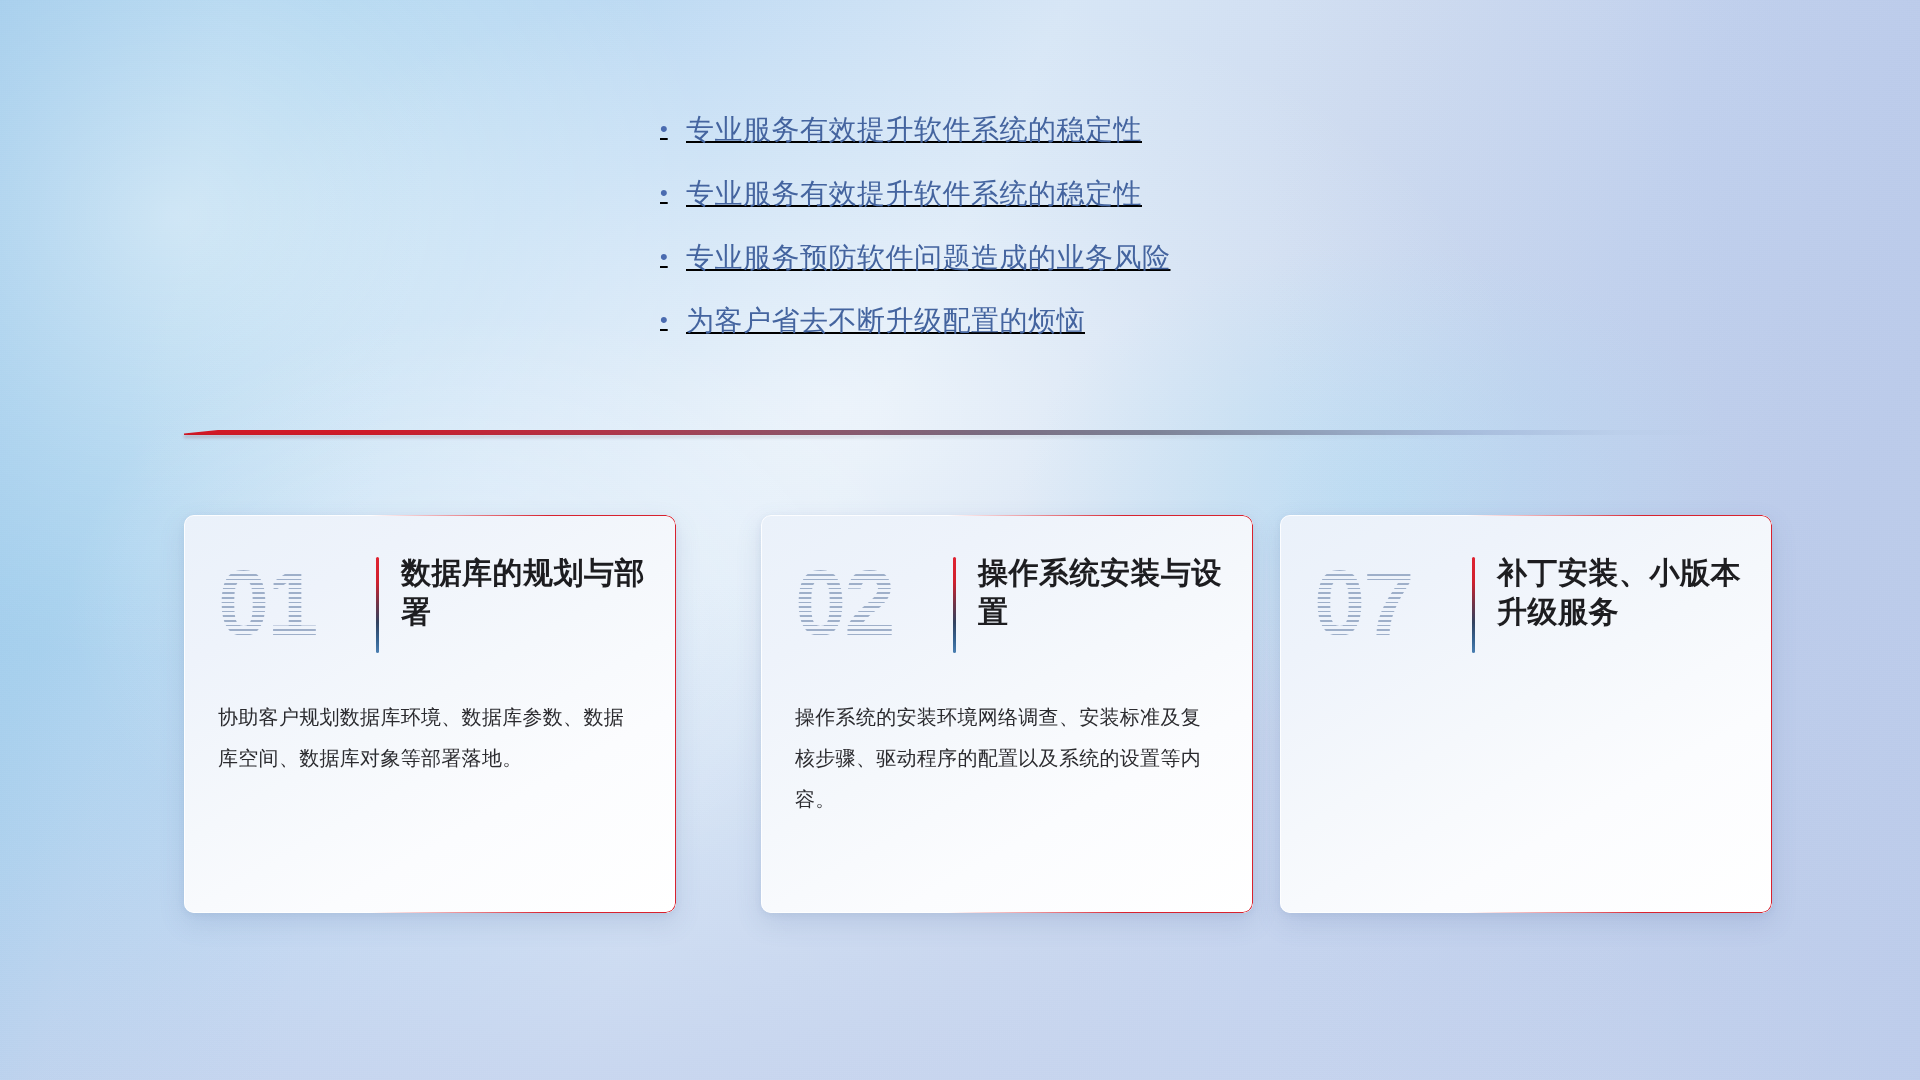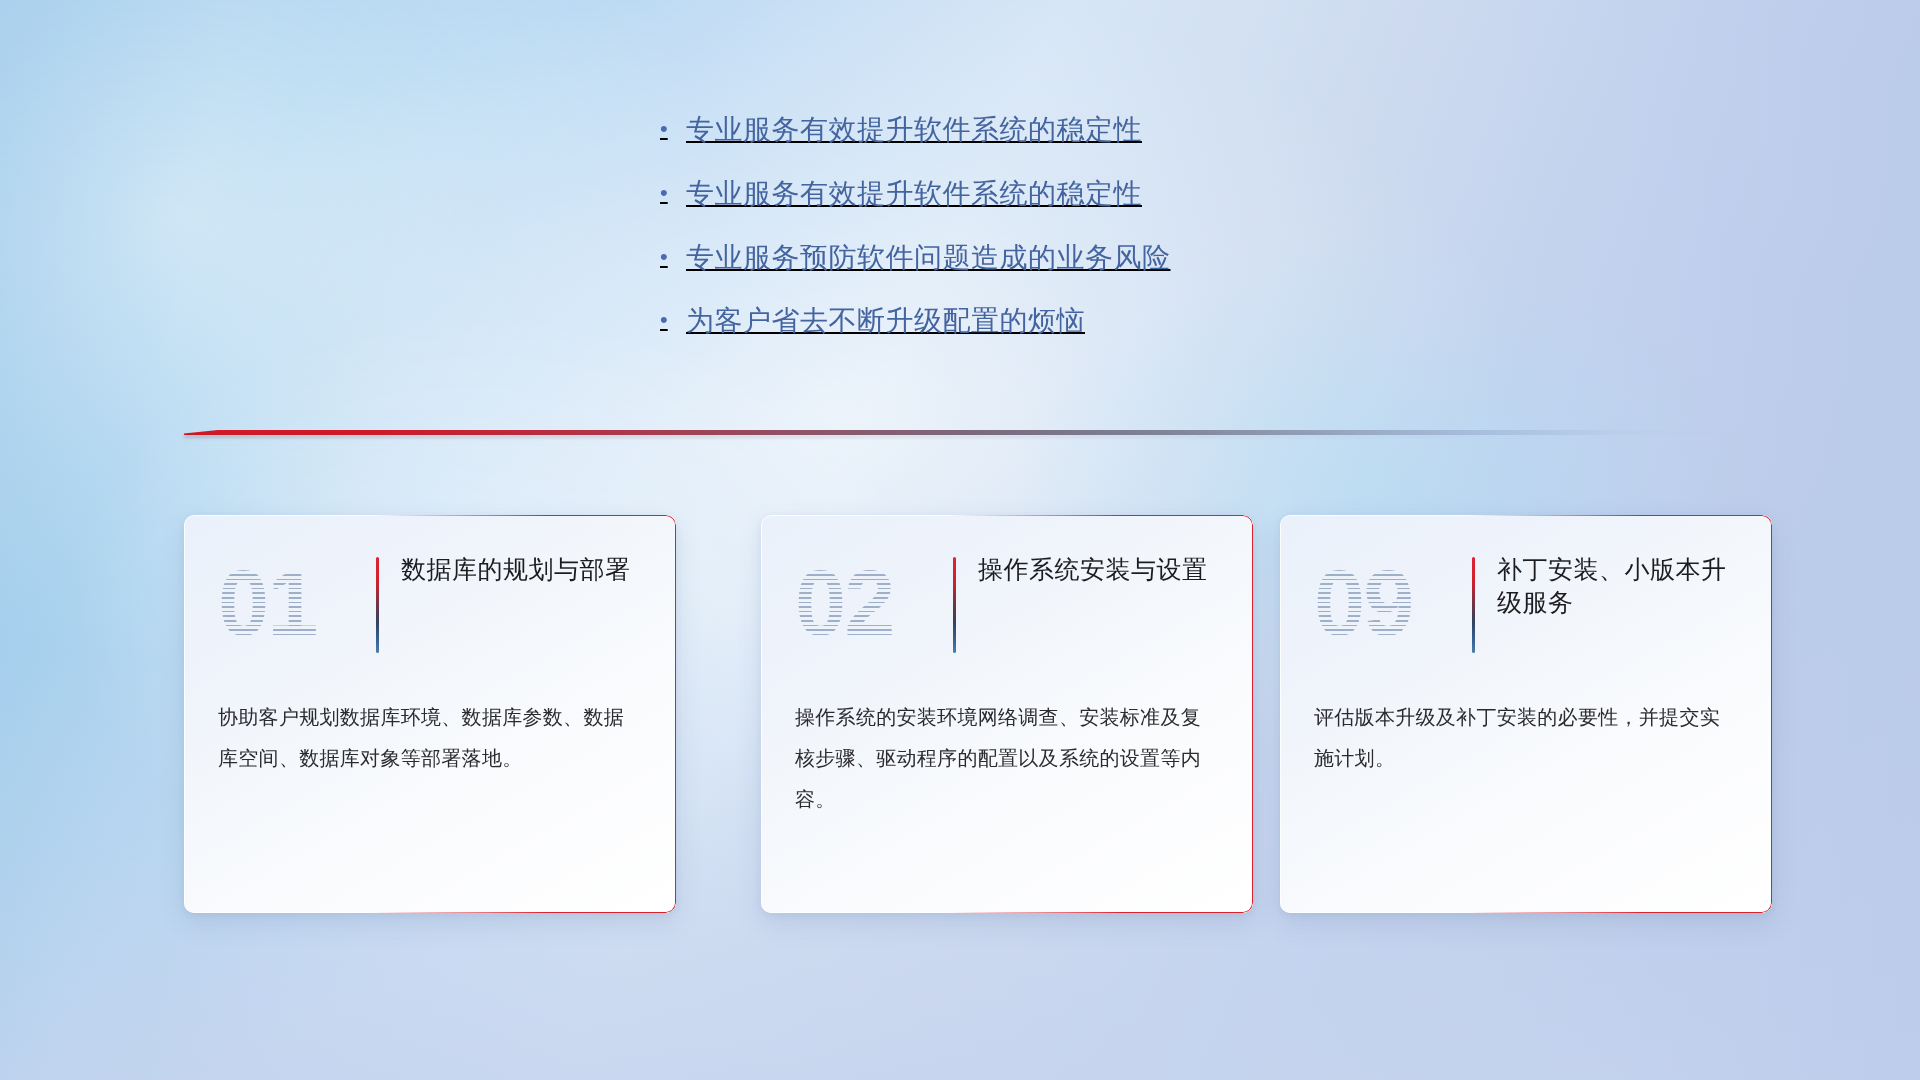--- a/index.html
+++ b/index.html
@@ -199,22 +199,22 @@
   .accent-bar {
     flex:0 0 3px;
     width:3px;
     height:96px;
     margin:6px 22px 0 6px;
     border-radius:2px;
     background:linear-gradient(to bottom,
       #e02231 0%, #d0202e 26%, #6c3448 50%, #33425f 68%, #35618f 86%, #4a7fb2 100%);
   }
   .card-title {
-    font-size:25px;
-    font-weight:400;
+    font-size:30px;
+    font-weight:700;
     line-height:1.30;
     color:#1d1d20;
     letter-spacing:.5px;
     padding-top:2px;
     flex:1;
   }
   .card-body {
     padding:22px 47px 0 34px;
     font-size:20px;
     line-height:2.05;
@@ -284,21 +284,20 @@
       <div class="accent-bar"></div>
       <div class="card-title">操作系统安装与设置</div>
     </div>
     <div class="card-body">操作系统的安装环境网络调查、安装标准及复核步骤、驱动程序的配置以及系统的设置等内容。</div>
   </div>
 
   <div class="card" id="card-2">
     <div class="card-inner-edge"></div>
     <div class="card-head">
       <div class="card-number">
-        <span>09</span>
+        <span>07</span>
       </div>
       <div class="accent-bar"></div>
       <div class="card-title">补丁安装、小版本升级服务</div>
     </div>
-    <div class="card-body">评估版本升级及补丁安装的必要性，并提交实施计划。</div>
   </div>
 
 </div>
 
 </body></html>

